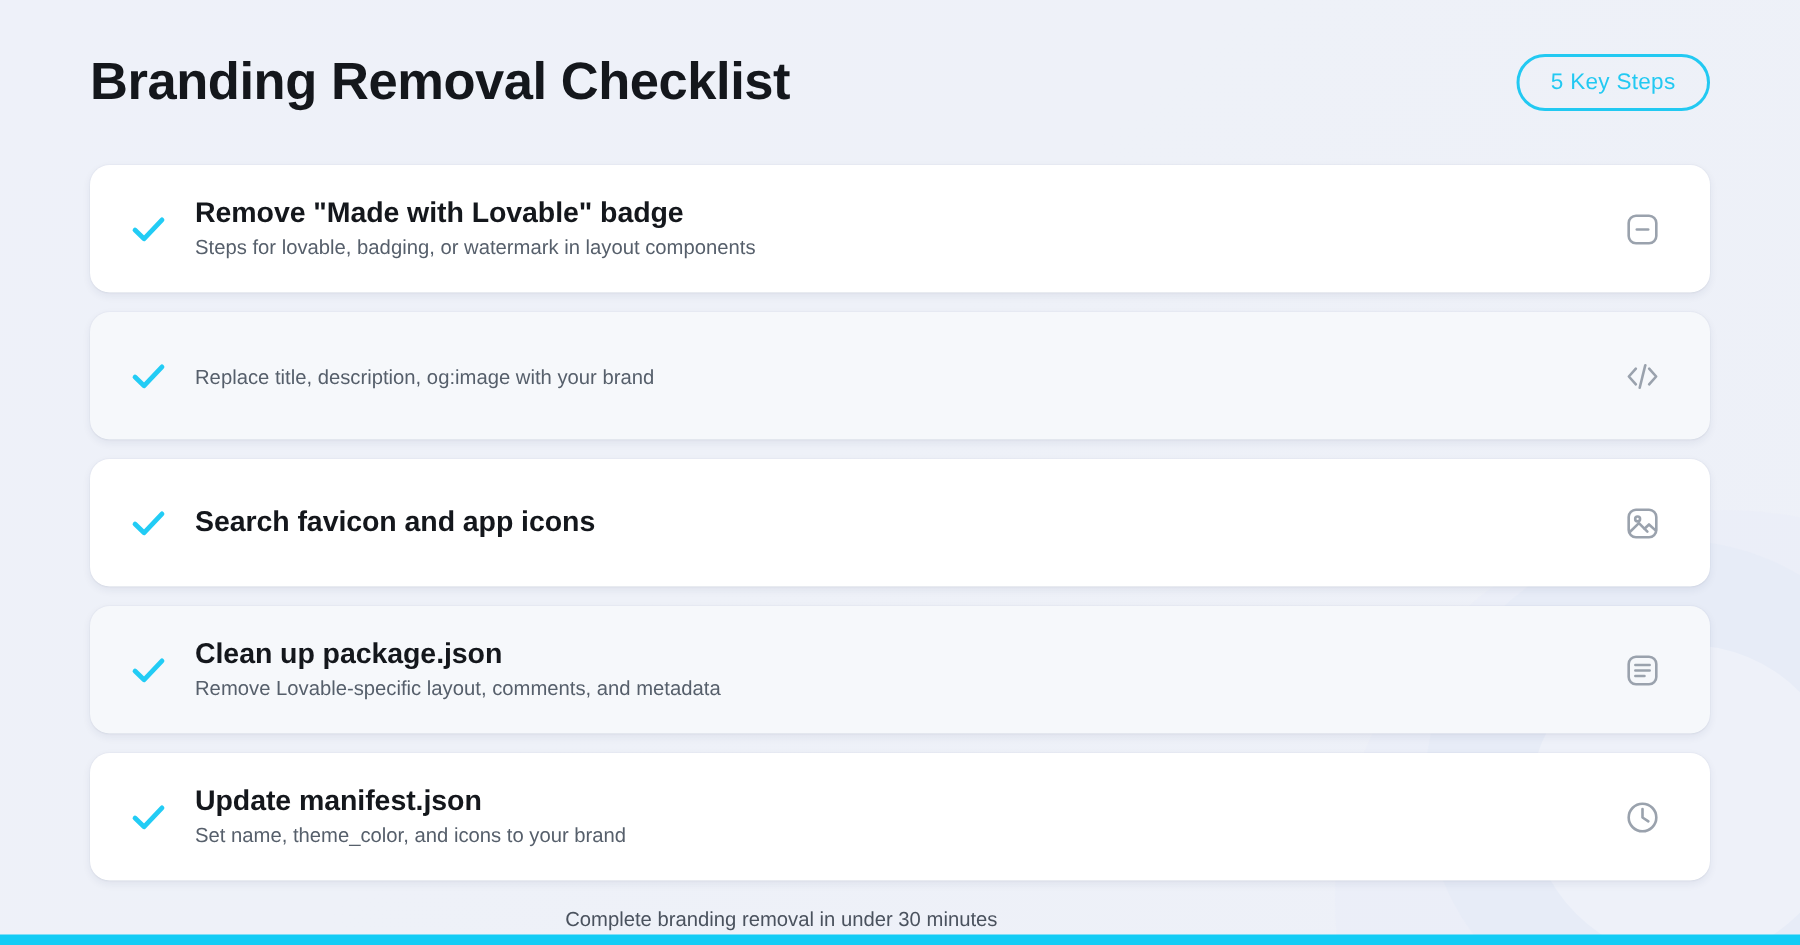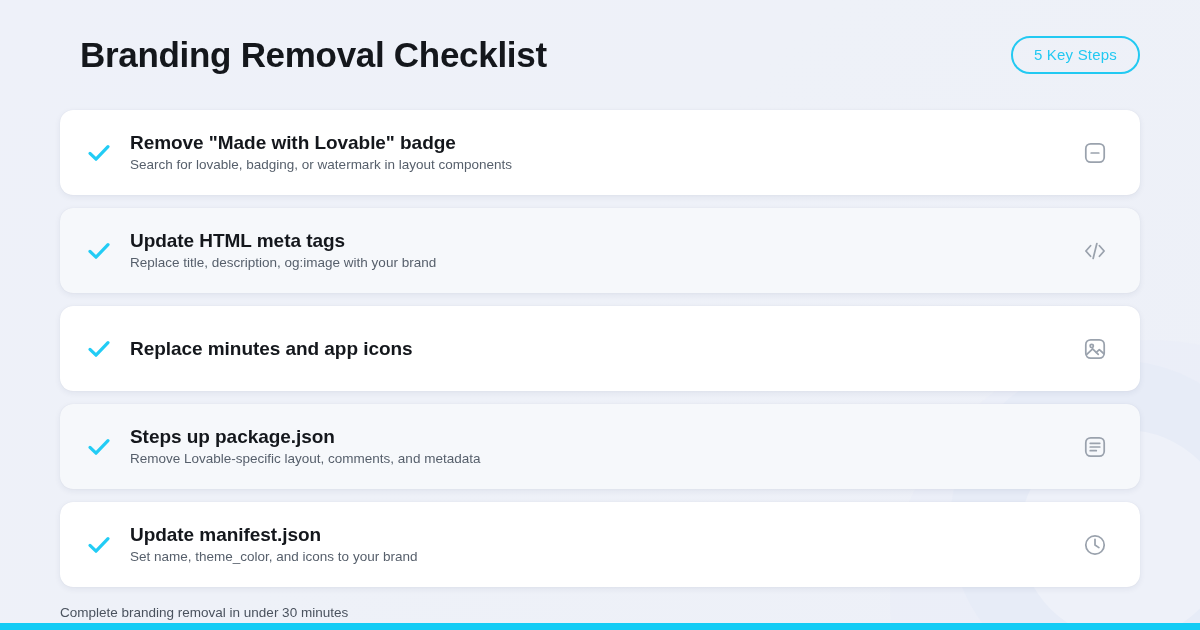--- a/index.html
+++ b/index.html
@@ -71,21 +71,20 @@
     align-items: center;
     justify-content: space-between;
   }
 
   .page-title {
     font-size: 35px;
     font-weight: 700;
     letter-spacing: -0.3px;
     color: #14171c;
     line-height: 1.1;
-    margin-left: 20px;
   }
 
   .steps-badge {
     border: 2px solid #22c9f2;
     color: #22c9f2;
     border-radius: 999px;
     padding: 8px 21px 9px;
     font-size: 15px;
     font-weight: 400;
     letter-spacing: .2px;
@@ -156,21 +155,21 @@
     justify-content: center;
     color: #9aa2ad;
   }
   .row-icon svg { display: block; }
 
   
   footer.page-footer {
     height: 44px;
     display: flex;
     align-items: center;
-    justify-content: flex-start;
+    justify-content: center;
     padding-top: 6px;
   }
 
   .footer-note {
     font-size: 13.5px;
     color: #4a525e;
   }
 
   .footer-brand {
     font-size: 13.5px;
@@ -209,76 +208,75 @@
     <main class="checklist">
 
       <div class="check-row">
         <span class="check-mark">
           <svg width="26" height="26" viewBox="0 0 26 26" fill="none">
             <path d="M4 13.4 L10 19.2 L22 6.6" stroke="#22ccf5" stroke-width="3.2" stroke-linecap="round" stroke-linejoin="round"></path>
           </svg>
         </span>
         <div class="row-text">
           <div class="row-title">Remove "Made with Lovable" badge</div>
-          <div class="row-sub">Search for lovable, badging, or watermark in layout components</div>
+          <div class="row-sub">Steps for lovable, badging, or watermark in layout components</div>
         </div>
         <span class="row-icon">
           <svg width="26" height="26" viewBox="0 0 24 24" fill="none" stroke="currentColor" stroke-width="1.6" stroke-linecap="round" stroke-linejoin="round">
             <rect x="3.5" y="3.5" width="17" height="17" rx="4.5"></rect>
             <line x1="8.5" y1="12" x2="15.5" y2="12"></line>
           </svg>
         </span>
       </div>
 
       <div class="check-row alt">
         <span class="check-mark">
           <svg width="26" height="26" viewBox="0 0 26 26" fill="none">
             <path d="M4 13.4 L10 19.2 L22 6.6" stroke="#22ccf5" stroke-width="3.2" stroke-linecap="round" stroke-linejoin="round"></path>
           </svg>
         </span>
         <div class="row-text">
-          <div class="row-title">Update HTML meta tags</div>
           <div class="row-sub">Replace title, description, og:image with your brand</div>
         </div>
         <span class="row-icon">
           <svg width="28" height="28" viewBox="0 0 24 24" fill="none" stroke="currentColor" stroke-width="1.5" stroke-linecap="round" stroke-linejoin="round">
             <polyline points="8.2,7.5 4.2,12 8.2,16.5"></polyline>
             <line x1="13.6" y1="5.6" x2="10.4" y2="18.4"></line>
             <polyline points="15.8,7.5 19.8,12 15.8,16.5"></polyline>
           </svg>
         </span>
       </div>
 
       <div class="check-row">
         <span class="check-mark">
           <svg width="26" height="26" viewBox="0 0 26 26" fill="none">
             <path d="M4 13.4 L10 19.2 L22 6.6" stroke="#22ccf5" stroke-width="3.2" stroke-linecap="round" stroke-linejoin="round"></path>
           </svg>
         </span>
         <div class="row-text">
-          <div class="row-title">Replace minutes and app icons</div>
+          <div class="row-title">Search favicon and app icons</div>
         </div>
         <span class="row-icon">
           <svg width="26" height="26" viewBox="0 0 24 24" fill="none" stroke="currentColor" stroke-width="1.6" stroke-linecap="round" stroke-linejoin="round">
             <rect x="3.5" y="3.5" width="17" height="17" rx="4.5"></rect>
             <circle cx="9" cy="9.2" r="1.5"></circle>
             <path d="M4.2 17.2 L9.8 11.8 L15 17"></path>
             <path d="M13.2 15.2 L16 12.6 L20.2 16.4"></path>
           </svg>
         </span>
       </div>
 
       <div class="check-row alt">
         <span class="check-mark">
           <svg width="26" height="26" viewBox="0 0 26 26" fill="none">
             <path d="M4 13.4 L10 19.2 L22 6.6" stroke="#22ccf5" stroke-width="3.2" stroke-linecap="round" stroke-linejoin="round"></path>
           </svg>
         </span>
         <div class="row-text">
-          <div class="row-title">Steps up package.json</div>
+          <div class="row-title">Clean up package.json</div>
           <div class="row-sub">Remove Lovable-specific layout, comments, and metadata</div>
         </div>
         <span class="row-icon">
           <svg width="26" height="26" viewBox="0 0 24 24" fill="none" stroke="currentColor" stroke-width="1.6" stroke-linecap="round" stroke-linejoin="round">
             <rect x="3.5" y="3.5" width="17" height="17" rx="4.5"></rect>
             <line x1="7.6" y1="8.6" x2="16.4" y2="8.6"></line>
             <line x1="7.6" y1="12" x2="16.4" y2="12"></line>
             <line x1="7.6" y1="15.4" x2="13.2" y2="15.4"></line>
           </svg>
         </span>

